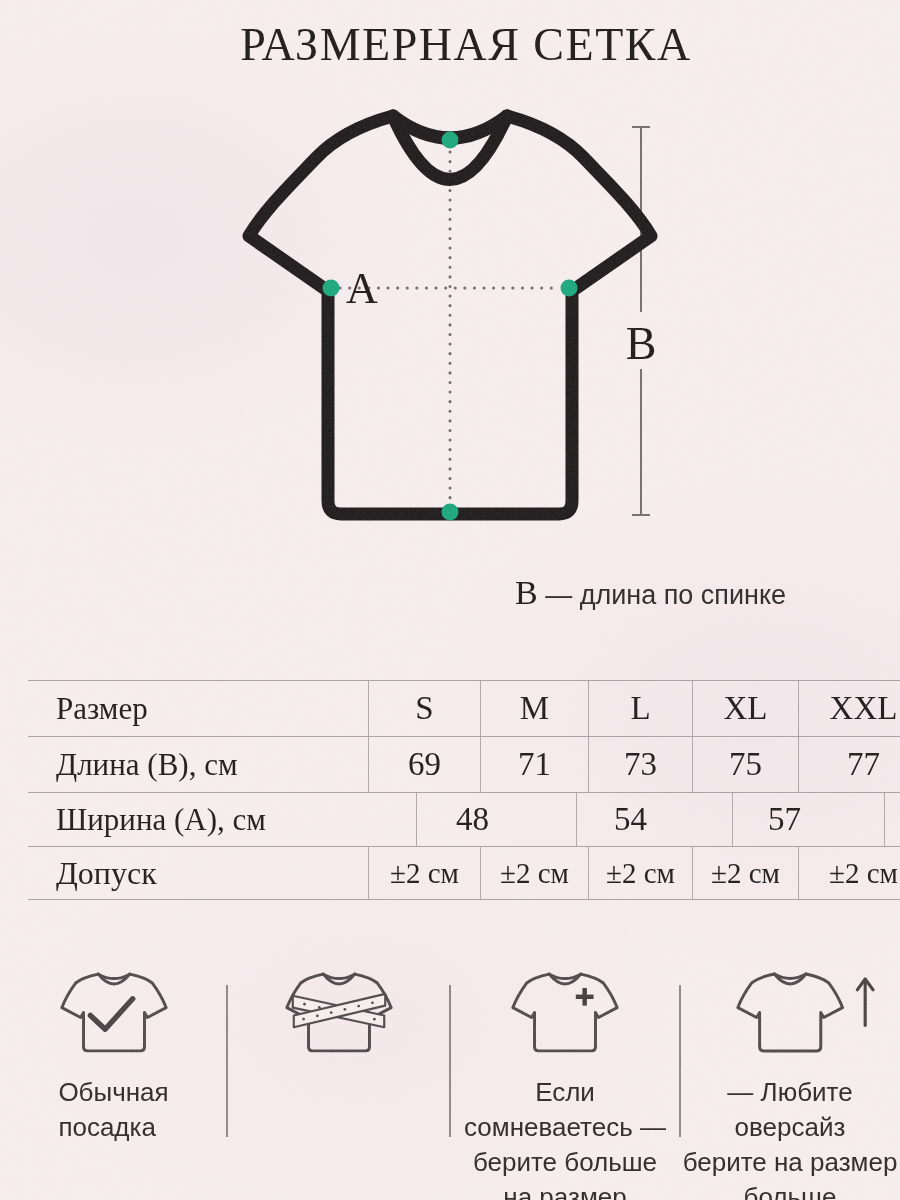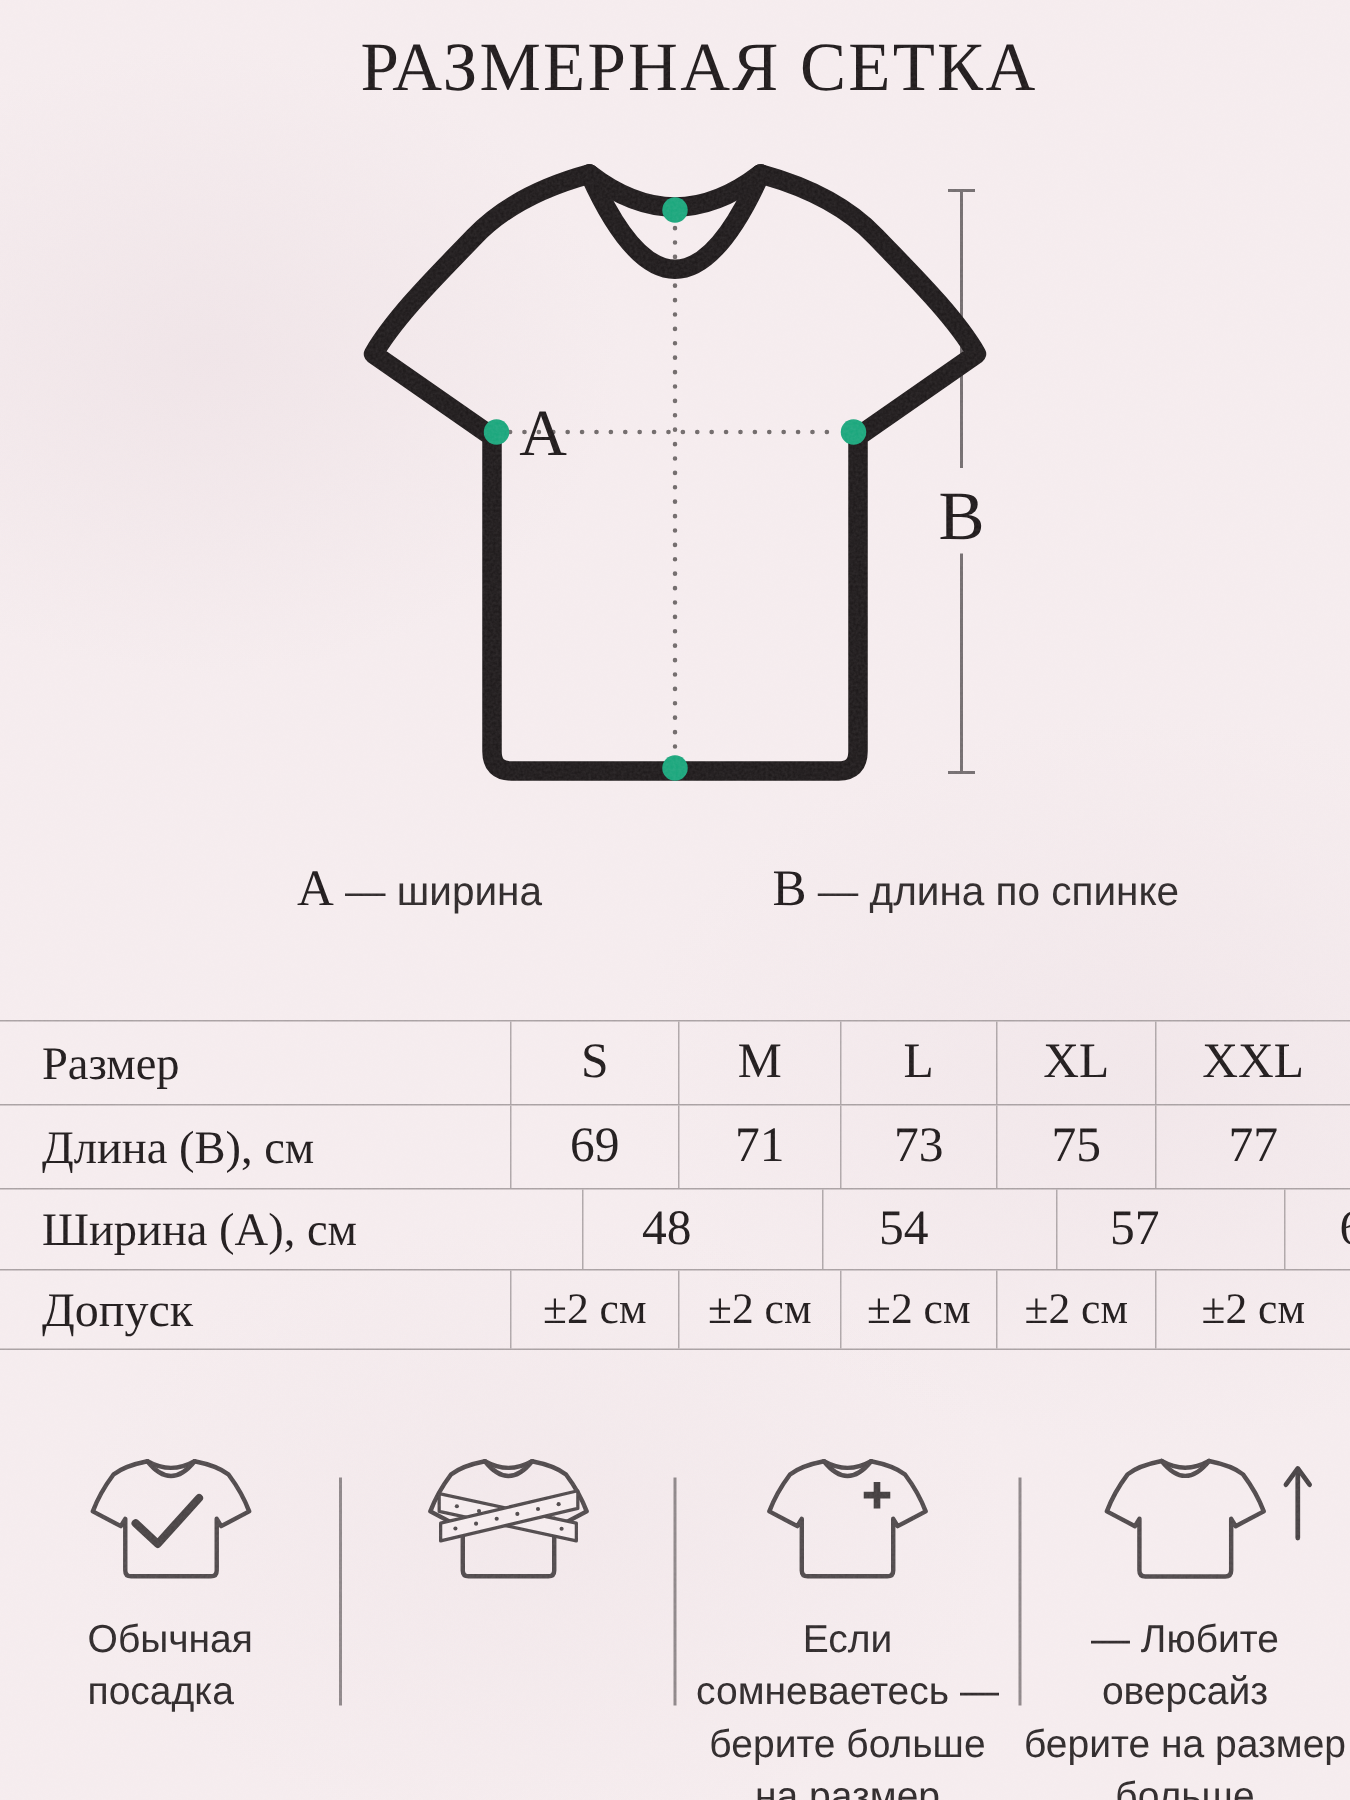--- a/index.html
+++ b/index.html
@@ -25,21 +25,21 @@
 
   
   .legend { position:absolute; font-family:"Liberation Sans","DejaVu Sans",sans-serif; font-size:27px; color:#2b2627; }
   .legend .letter { font-family:"Liberation Serif","DejaVu Serif",serif; font-size:34px; color:#1b1617; }
   .legend-a { left:198px; top:574px; }
   .legend-a .line2 { padding-left:48px; margin-top:9px; }
   .legend-b { left:515px; top:574px; }
 
   
   .size-table { position:absolute; left:0; top:680px; width:900px; }
-  .trow { display:grid; grid-template-columns:340px 112px 108px 104px 106px 130px; border-top:1px solid #a8a0a2; box-sizing:border-box; }
+  .trow { display:grid; grid-template-columns:340px 112px 108px 104px 106px 130px; border-top:1px solid #a8a0a2; box-sizing:border-box;margin-left:28px; }
   .trow.h1 { height:56px; } .trow.h2 { height:56px; } .trow.h3 { height:54px;gap:48px; } .trow.h4 { height:54px; border-bottom:1px solid #a8a0a2; }
   .tcell { display:flex; align-items:center; justify-content:center; border-left:1px solid #aea6a8; font-size:33px; }
   .tcell.rowlabel { border-left:none; justify-content:flex-start; padding-left:28px; font-size:31px; }
   .trow.h4 .tcell { font-size:29px; }
   .trow.h4 .tcell.rowlabel { font-size:32px;text-align:right; }
 
   
   .fit-guide { position:absolute; left:0; top:950px; width:768px; height:250px;
     display:grid; grid-template-columns:227px 223px 230px 220px; }
   .fit-item { display:flex; flex-direction:column; align-items:center; padding-top:16px; }
@@ -91,21 +91,20 @@
       <circle cx="331" cy="288" r="8.5"></circle>
       <circle cx="569" cy="288" r="8.5"></circle>
       <circle cx="450" cy="512" r="8.5"></circle>
     </g>
 
     <text x="362" y="303" text-anchor="middle" font-family="Liberation Serif, DejaVu Serif, serif" font-size="44" fill="#1b1617">А</text>
     <text x="641" y="359" text-anchor="middle" font-family="Liberation Serif, DejaVu Serif, serif" font-size="46" fill="#1b1617">В</text>
   </svg>
 
   <div class="legend legend-a">
-    <div class="line1"><span class="letter">А</span><span> — ширина</span></div>
   </div>
   <div class="legend legend-b">
     <div class="line1"><span class="letter">В</span><span> — длина по спинке</span></div>
   </div>
 
   <div class="size-table">
     <div class="trow h1">
       <div class="tcell rowlabel">Размер</div>
       <div class="tcell">S</div>
       <div class="tcell">M</div>

